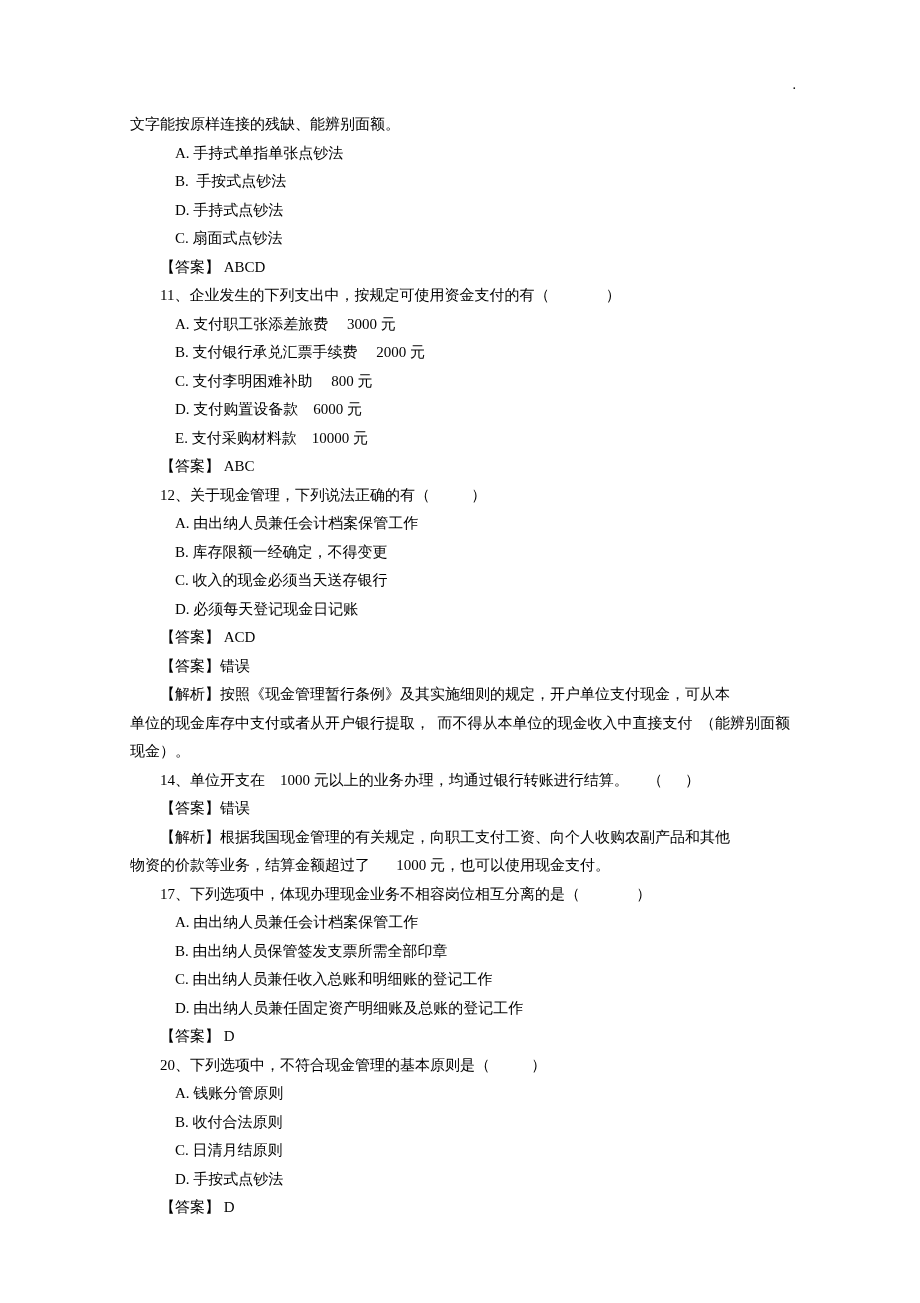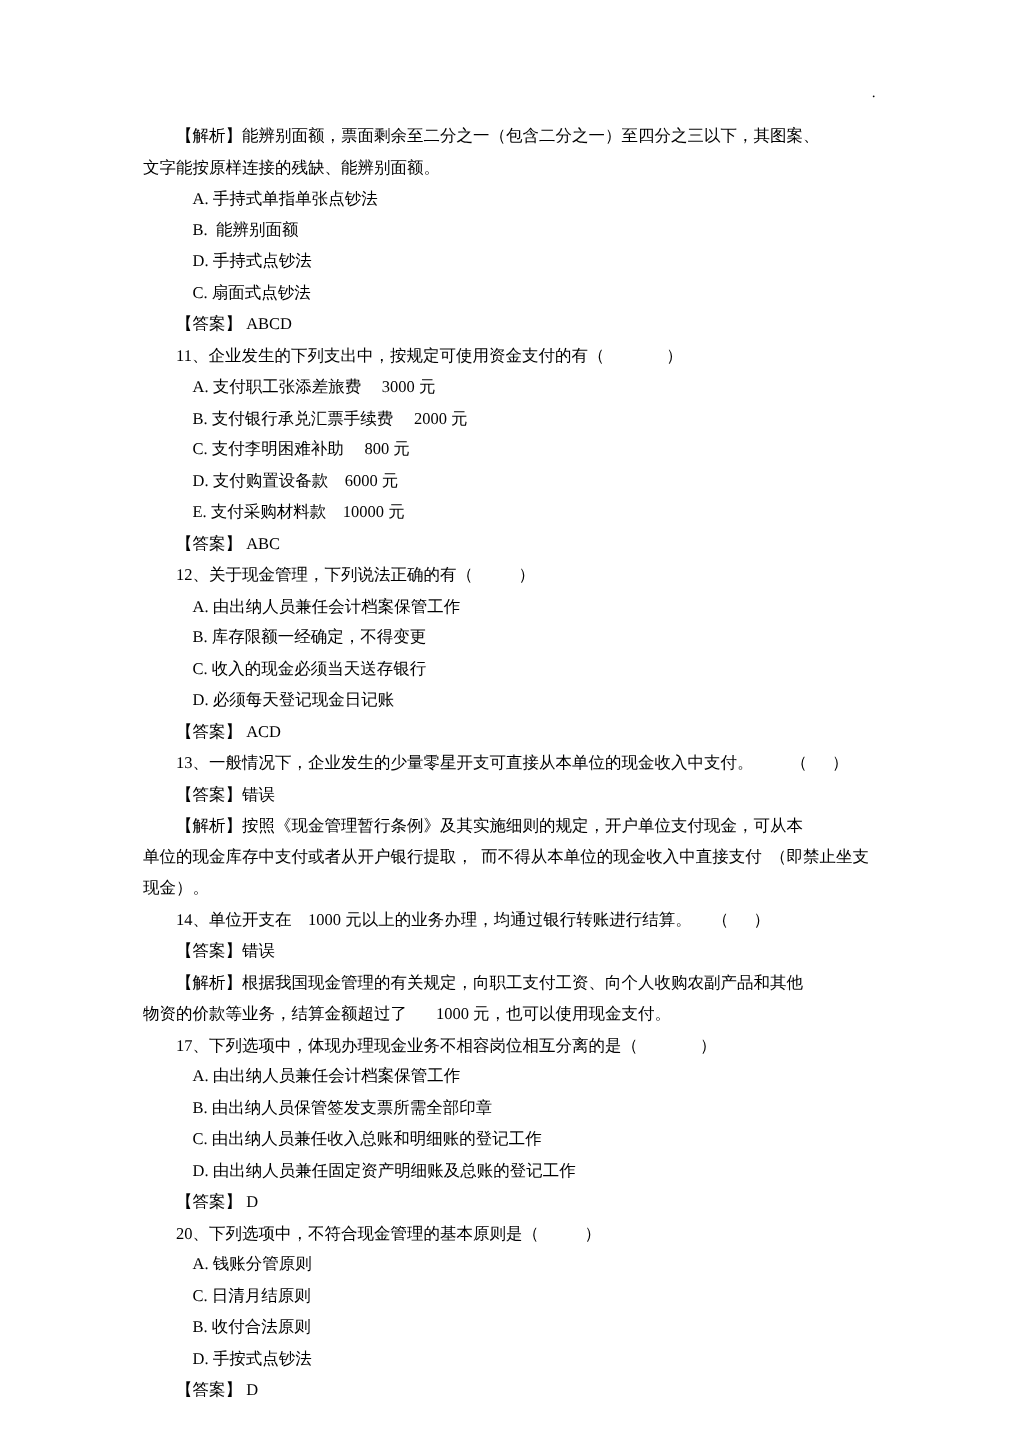--- a/index.html
+++ b/index.html
@@ -32,56 +32,54 @@
   .indent1 { text-indent: 2em; }
   .indent2 { text-indent: 3em; }
 </style>
 </head>
 <body>
 
 <div class="page">
   <div class="corner-dot">.</div>
 
   <div id="content">
-      <p class="indent1">【解析】能辨别面额，票面剩余至二分之一（包含二分之一）至四分之三以下，其图案、</p>
       <p class="">文字能按原样连接的残缺、能辨别面额。</p>
       <p class="indent2">A. 手持式单指单张点钞法</p>
-      <p class="indent2">B.  能辨别面额</p>
+      <p class="indent2">B.  手按式点钞法</p>
       <p class="indent2">D. 手持式点钞法</p>
       <p class="indent2">C. 扇面式点钞法</p>
       <p class="indent1">【答案】 ABCD</p>
       <p class="indent1">11、企业发生的下列支出中，按规定可使用资金支付的有（               ）</p>
       <p class="indent2">A. 支付职工张添差旅费     3000 元</p>
       <p class="indent2">B. 支付银行承兑汇票手续费     2000 元</p>
       <p class="indent2">C. 支付李明困难补助     800 元</p>
       <p class="indent2">D. 支付购置设备款    6000 元</p>
       <p class="indent2">E. 支付采购材料款    10000 元</p>
       <p class="indent1">【答案】 ABC</p>
       <p class="indent1">12、关于现金管理，下列说法正确的有（           ）</p>
       <p class="indent2">A. 由出纳人员兼任会计档案保管工作</p>
       <p class="indent2">B. 库存限额一经确定，不得变更</p>
       <p class="indent2">C. 收入的现金必须当天送存银行</p>
       <p class="indent2">D. 必须每天登记现金日记账</p>
       <p class="indent1">【答案】 ACD</p>
-      <p class="indent1">13、一般情况下，企业发生的少量零星开支可直接从本单位的现金收入中支付。         （      ）</p>
       <p class="indent1">【答案】错误</p>
       <p class="indent1">【解析】按照《现金管理暂行条例》及其实施细则的规定，开户单位支付现金，可从本</p>
-      <p class="">单位的现金库存中支付或者从开户银行提取，  而不得从本单位的现金收入中直接支付  （即禁止坐支</p>
+      <p class="">单位的现金库存中支付或者从开户银行提取，  而不得从本单位的现金收入中直接支付  （能辨别面额</p>
       <p class="">现金）。</p>
       <p class="indent1">14、单位开支在    1000 元以上的业务办理，均通过银行转账进行结算。     （      ）</p>
       <p class="indent1">【答案】错误</p>
       <p class="indent1">【解析】根据我国现金管理的有关规定，向职工支付工资、向个人收购农副产品和其他</p>
       <p class="">物资的价款等业务，结算金额超过了       1000 元，也可以使用现金支付。</p>
       <p class="indent1">17、下列选项中，体现办理现金业务不相容岗位相互分离的是（               ）</p>
       <p class="indent2">A. 由出纳人员兼任会计档案保管工作</p>
       <p class="indent2">B. 由出纳人员保管签发支票所需全部印章</p>
       <p class="indent2">C. 由出纳人员兼任收入总账和明细账的登记工作</p>
       <p class="indent2">D. 由出纳人员兼任固定资产明细账及总账的登记工作</p>
       <p class="indent1">【答案】 D</p>
       <p class="indent1">20、下列选项中，不符合现金管理的基本原则是（           ）</p>
       <p class="indent2">A. 钱账分管原则</p>
+      <p class="indent2">B. 收付合法原则</p>
       <p class="indent2">C. 日清月结原则</p>
-      <p class="indent2">B. 收付合法原则</p>
       <p class="indent2">D. 手按式点钞法</p>
       <p class="indent1">【答案】 D</p>
     </div>
 
 </div>
 
 </body></html>

